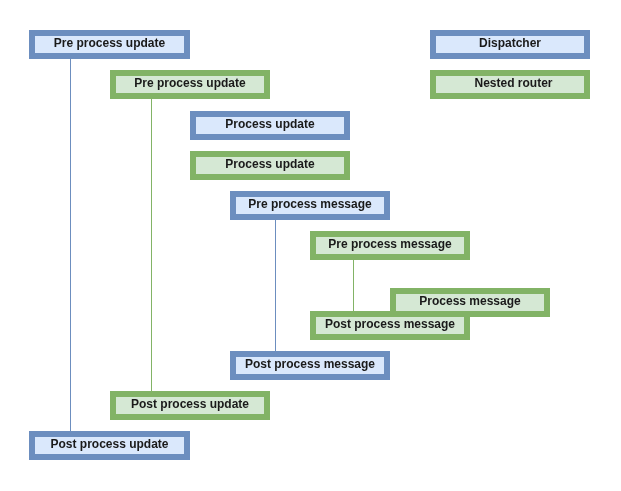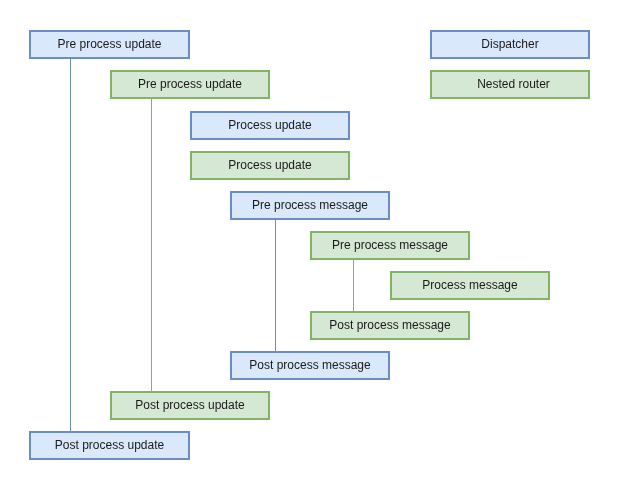--- a/index.html
+++ b/index.html
@@ -14,30 +14,30 @@
   #canvas {
     position: relative;
     width: 621px;
     height: 491px;
     background: #ffffff;
     overflow: hidden;
   }
   .node {
     position: absolute;
     box-sizing: border-box;
-    border: 2px solid #22c55e;
+    border: 6px solid #22c55e;
     display: flex;
-    align-items: center;
     justify-content: center;
     font-size: 12px;
     line-height: 1.2;
     color: #1a1a1a;
     text-align: center;
     white-space: nowrap;
     z-index: 2;
+    font-weight: bold;
   }
   .node.blue {
     background: #dae8fc;
     border-color: #6c8ebf;
   }
   .node.green {
     background: #d5e8d4;
     border-color: #82b366;
   }
   .edge {
@@ -73,21 +73,21 @@
       </div>
       <div class="node green" style="left: 190px; top: 151px; width: 160px; height: 29px;">
         <span>Process update</span>
       </div>
       <div class="node blue" style="left: 230px; top: 191px; width: 160px; height: 29px;">
         <span>Pre process message</span>
       </div>
       <div class="node green" style="left: 310px; top: 231px; width: 160px; height: 29px;">
         <span>Pre process message</span>
       </div>
-      <div class="node green" style="left: 390px; top: 271px; width: 160px; height: 29px;">
+      <div class="node green" style="left: 390px; top: 288px; width: 160px; height: 29px;">
         <span>Process message</span>
       </div>
       <div class="node green" style="left: 310px; top: 311px; width: 160px; height: 29px;">
         <span>Post process message</span>
       </div>
       <div class="node blue" style="left: 230px; top: 351px; width: 160px; height: 29px;">
         <span>Post process message</span>
       </div>
       <div class="node green" style="left: 110px; top: 391px; width: 160px; height: 29px;">
         <span>Post process update</span>

